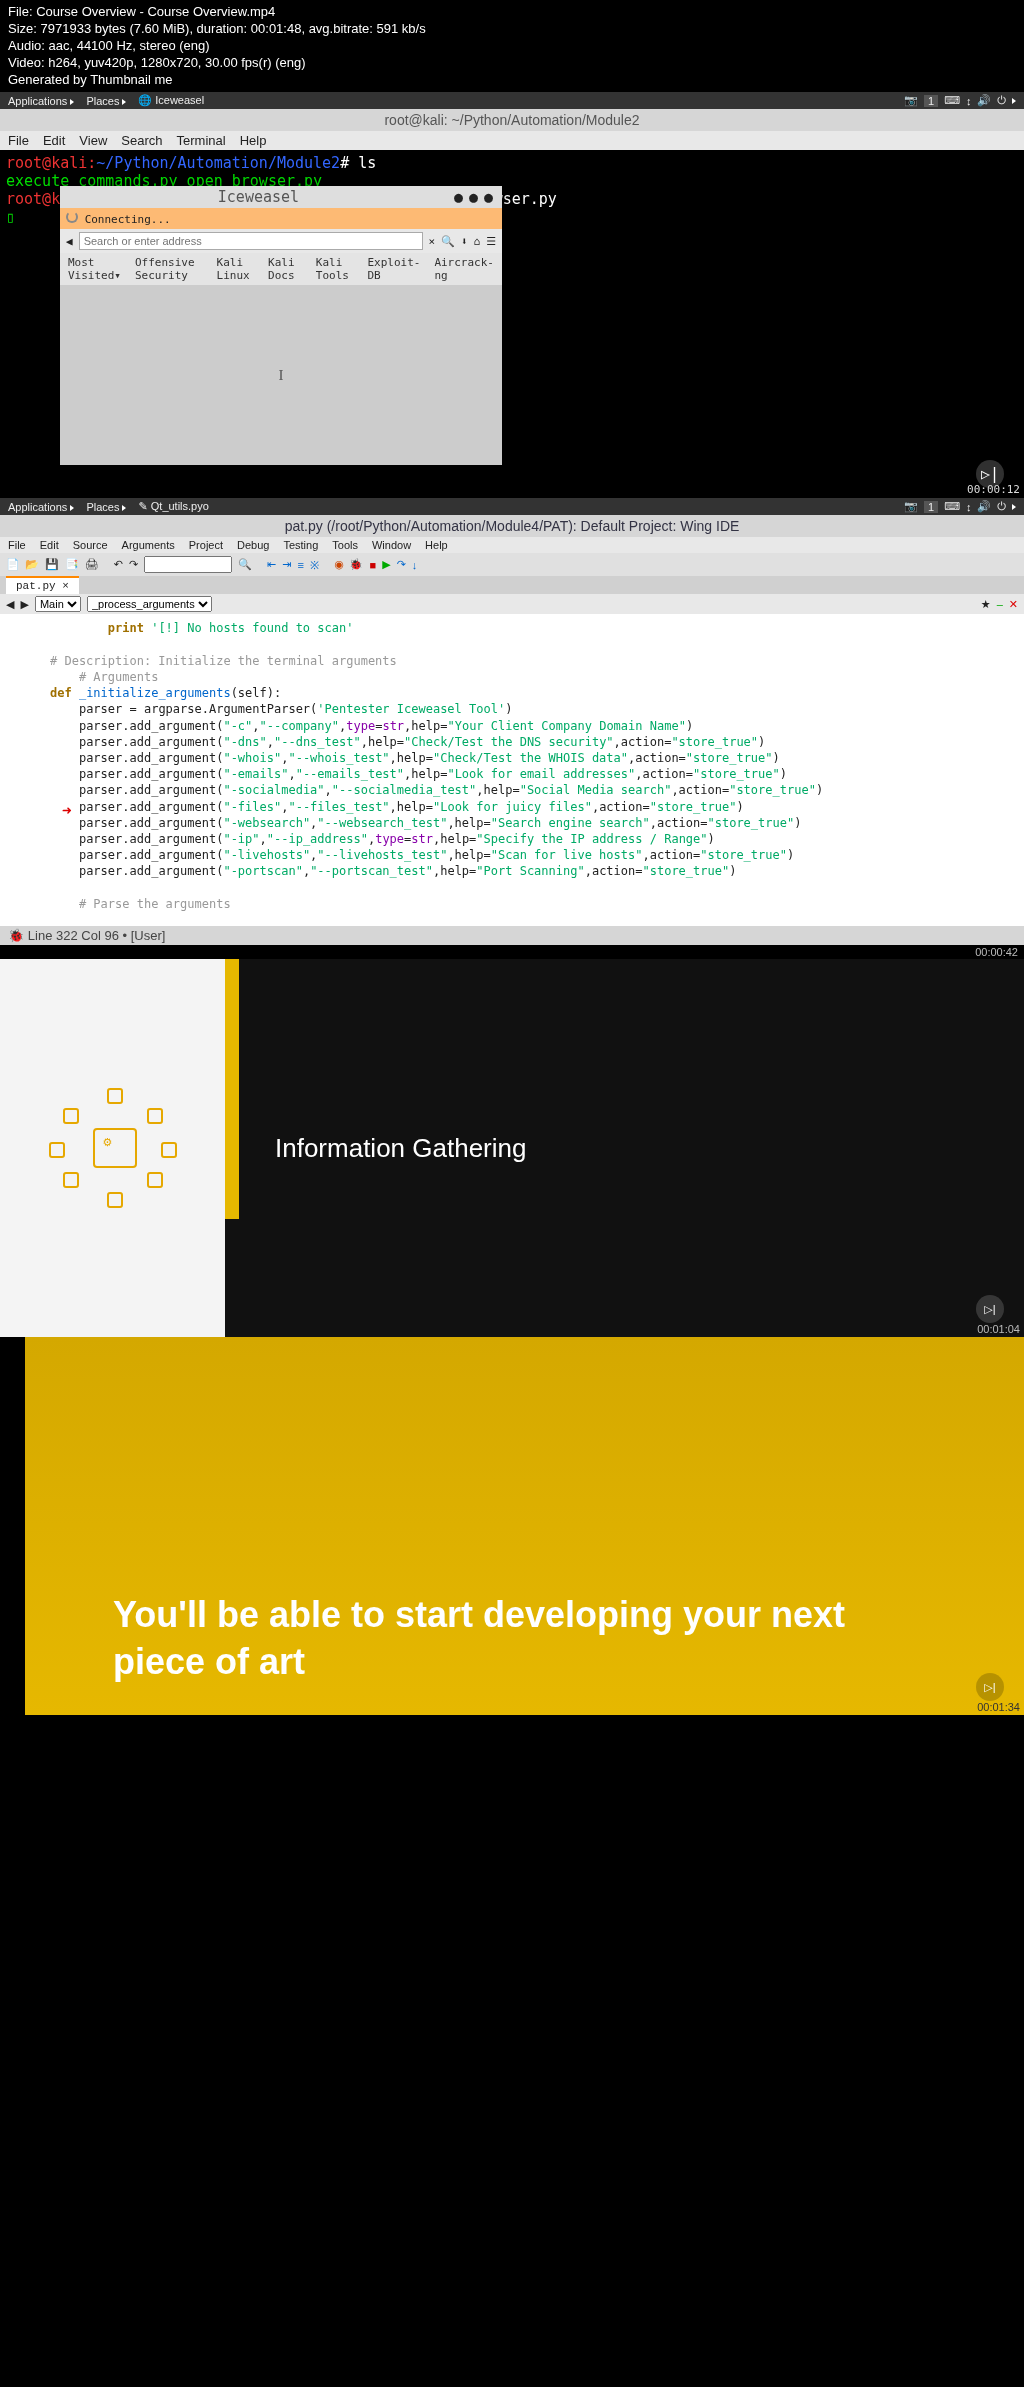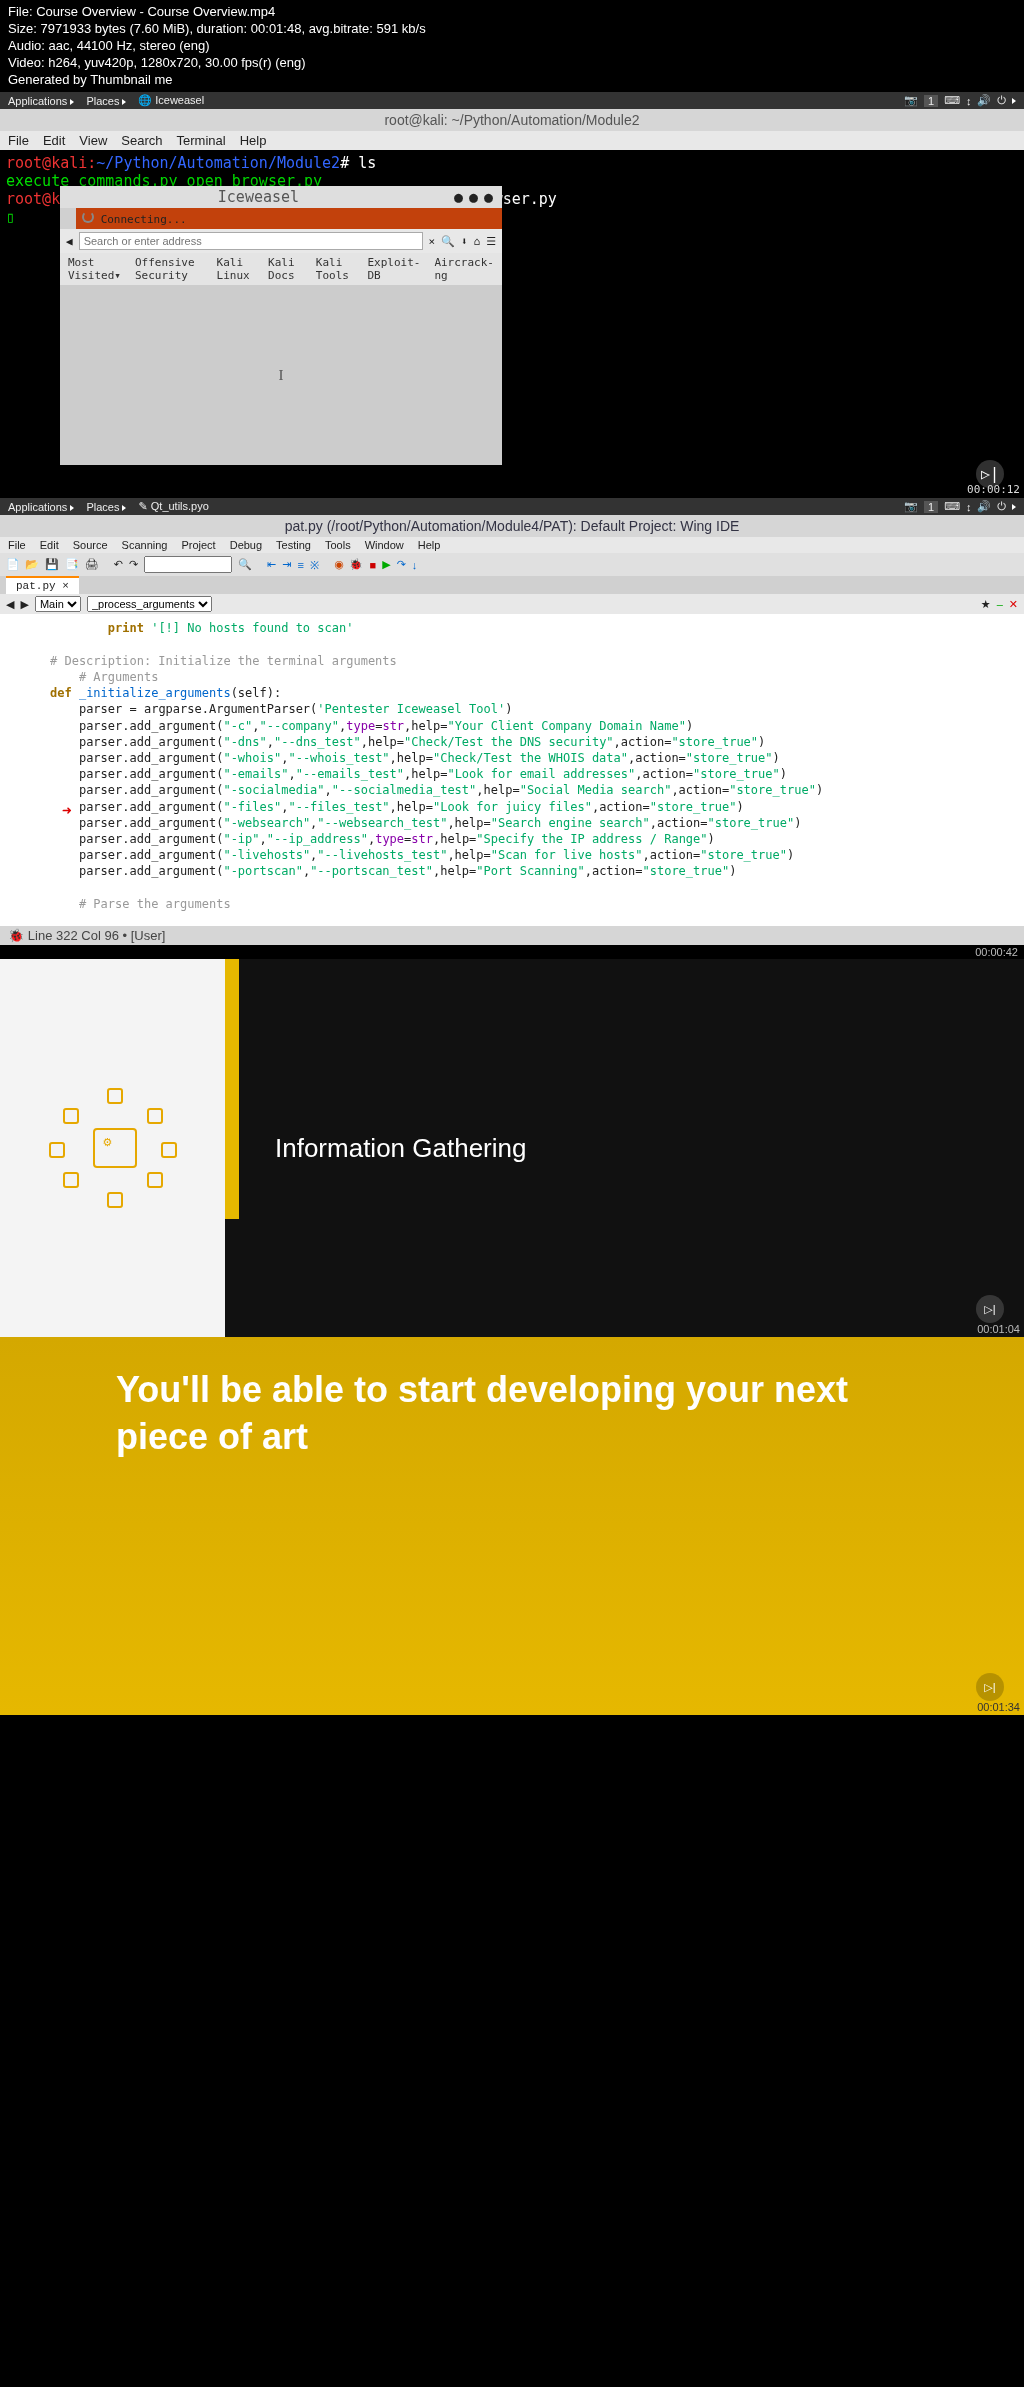--- a/index.html
+++ b/index.html
@@ -6,21 +6,21 @@
 .frame { width:1024px; background:#000; }
 .meta { padding:4px 8px; font-size:13px; line-height:1.3; }
 .menubar { background:#333; color:#eee; padding:2px 8px; display:flex; align-items:center; gap:12px; }
 .menubar-right { margin-left:auto; display:flex; gap:6px; align-items:center; }
 .title1 { background:#d6d6d6; color:#555; text-align:center; padding:3px 0; font-size:14px; }
 .tmenu { background:#e8e8e8; color:#222; padding:2px 8px; display:flex; gap:14px; font-size:13px; }
 .term { background:#000; font-family:monospace; font-size:15px; padding:4px 6px; height:340px; position:relative; }
 .pr .u { color:#e33; } .pr .h { color:#e33; } .pr .p { color:#36f; } .pr .d { color:#fff; }
 .cmd { color:#fff; }
 .browser { position:absolute; top:36px; left:60px; width:442px; height:240px; background:#d0d0d0; color:#222; box-shadow:0 0 8px rgba(0,0,0,.4); }
-.btab { background:#c2410c; padding:3px 6px; font-size:11px; display:flex; align-items:center; gap:6px;margin-left:16px; }
+.btab { background:#fdba74; padding:3px 6px; font-size:11px; display:flex; align-items:center; gap:6px; }
 .btoolbar { background:#e8e8e8; padding:3px 6px; display:flex; align-items:center; gap:6px; font-size:11px; }
 .btoolbar input { flex:1; padding:2px 4px; font-size:11px; border:1px solid #aaa; }
 .bbook { background:#e4e4e4; padding:3px 8px; font-size:11px; color:#333; display:flex; gap:14px; }
 .barea { background:#ccc; height:180px; display:flex; align-items:center; justify-content:center; }
 .tstamp { position:absolute; bottom:2px; right:4px; color:#ddd; font-size:11px; }
 .pbtn { position:absolute; bottom:10px; right:20px; width:28px; height:28px; border-radius:50%; background:rgba(80,80,80,.6); display:flex; align-items:center; justify-content:center; }
 .ide { background:#efefef; color:#222; }
 .ide-title { text-align:center; padding:3px 0; font-size:14px; color:#334; background:#d6d6d6; }
 .ide-menu { background:#e8e8e8; padding:2px 8px; display:flex; gap:14px; font-size:11px; }
 .ide-tool { background:#e0e0e0; padding:3px 6px; display:flex; gap:6px; align-items:center; }
@@ -34,21 +34,21 @@
 .code .c { color:#999; }
 .code .fn { color:#06c; }
 .code .bi { color:#80a; }
 .arrow { position:absolute; left:62px; top:186px; color:#d00; font-size:16px; font-weight:bold; }
 .status { background:#d6d6d6; color:#444; padding:2px 8px; font-size:13px; }
 .tstamp2 { text-align:right; color:#bbb; font-size:11px; padding:1px 6px; background:#000; }
 .slide3 { height:378px; display:flex; }
 .slide3-l { width:225px; background:#f4f4f4; display:flex; align-items:center; justify-content:center; }
 .slide3-r { flex:1; background:#111; color:#fff; display:flex; align-items:center;}
 .slide3-r h2 { font-weight:400; font-size:26px; padding-left:50px; }
-.slide4 { height:378px; background:linear-gradient(#d4a800,#e6b800); display:flex; align-items:flex-start; padding:0 116px; position:relative; }
+.slide4 { height:378px; background:linear-gradient(#d4a800,#e6b800); display:flex; align-items:flex-end; padding:0 88px; position:relative;margin-left:25px; }
 .slide4 h2 { color:#fff; font-size:36px; font-weight:600; line-height:1.3; }
 .tr { display:inline-block; width:0; height:0; border-top:3px solid transparent; border-bottom:3px solid transparent; border-left:4px solid #fff; }
 .cursor-i { font-family:serif; color:#555; }
 .diag { width:120px; height:120px; position:relative; }
 .diag .cen { position:absolute; top:40px; left:40px; width:40px; height:36px; border:2px solid #e6a800; border-radius:4px; }
 .diag .node { position:absolute; width:12px; height:12px; border:2px solid #e6a800; border-radius:3px; }
 </style>
 </head>
 <body>
 
@@ -143,21 +143,21 @@
     <span>⏻</span>
     <span class="tr"></span>
   </span>
 </div>
 <div class="ide">
   <div class="ide-title">pat.py (/root/Python/Automation/Module4/PAT): Default Project: Wing IDE</div>
   <div class="ide-menu">
     <span>File</span>
     <span>Edit</span>
     <span>Source</span>
-    <span>Scanning</span>
+    <span>Arguments</span>
     <span>Project</span>
     <span>Debug</span>
     <span>Testing</span>
     <span>Tools</span>
     <span>Window</span>
     <span>Help</span>
   </div>
   <div class="ide-tool">
     <span>📄</span>
     <span>📂</span>

